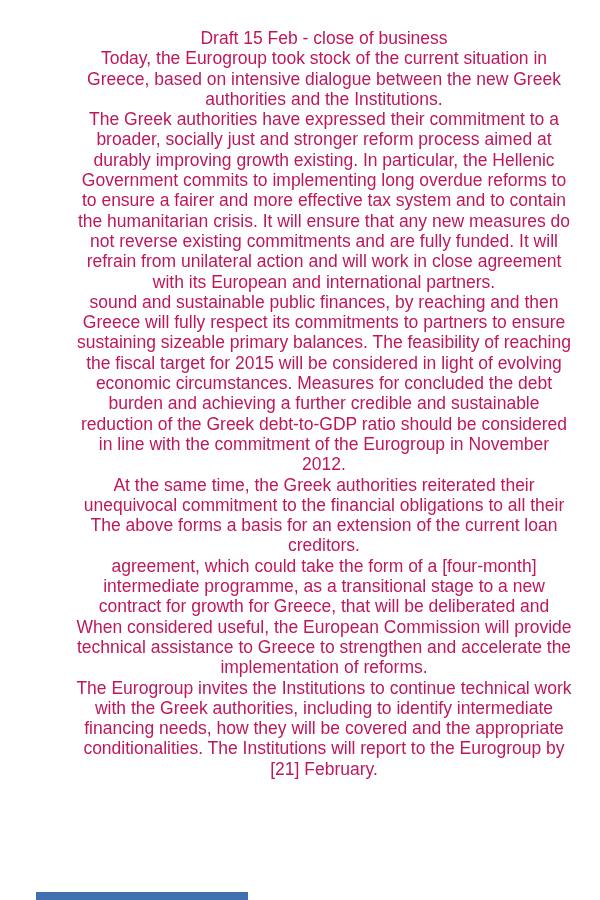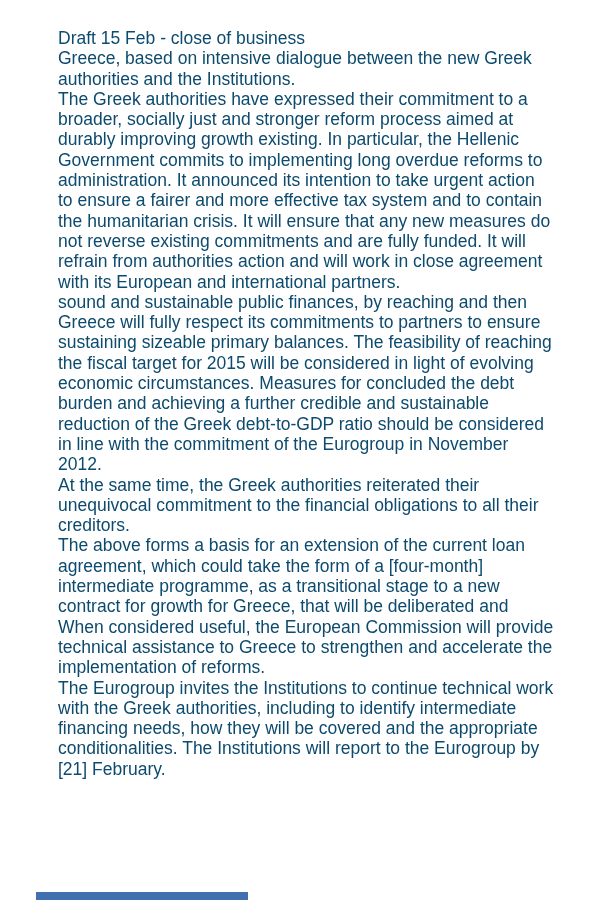--- a/index.html
+++ b/index.html
@@ -39,47 +39,47 @@
     bottom: 0;
     width: 212px;
     height: 8px;
     background: #4070b0; 
   }
 </style>
 </head>
 <body>
 
 <div class="page">
-  <div class="text-block" style="color: #0c4a6e;">
+  <div class="text-block" style="color: #be185d; text-align: center;">
       <div class="line">Draft 15 Feb - close of business</div>
+      <div class="line">Today, the Eurogroup took stock of the current situation in</div>
       <div class="line">Greece, based on intensive dialogue between the new Greek</div>
       <div class="line">authorities and the Institutions.</div>
       <div class="line">The Greek authorities have expressed their commitment to a</div>
       <div class="line">broader, socially just and stronger reform process aimed at</div>
       <div class="line">durably improving growth existing. In particular, the Hellenic</div>
       <div class="line">Government commits to implementing long overdue reforms to</div>
-      <div class="line">administration. It announced its intention to take urgent action</div>
       <div class="line">to ensure a fairer and more effective tax system and to contain</div>
       <div class="line">the humanitarian crisis. It will ensure that any new measures do</div>
       <div class="line">not reverse existing commitments and are fully funded. It will</div>
-      <div class="line">refrain from authorities action and will work in close agreement</div>
+      <div class="line">refrain from unilateral action and will work in close agreement</div>
       <div class="line">with its European and international partners.</div>
       <div class="line">sound and sustainable public finances, by reaching and then</div>
       <div class="line">Greece will fully respect its commitments to partners to ensure</div>
       <div class="line">sustaining sizeable primary balances. The feasibility of reaching</div>
       <div class="line">the fiscal target for 2015 will be considered in light of evolving</div>
       <div class="line">economic circumstances. Measures for concluded the debt</div>
       <div class="line">burden and achieving a further credible and sustainable</div>
       <div class="line">reduction of the Greek debt-to-GDP ratio should be considered</div>
       <div class="line">in line with the commitment of the Eurogroup in November</div>
       <div class="line">2012.</div>
       <div class="line">At the same time, the Greek authorities reiterated their</div>
       <div class="line">unequivocal commitment to the financial obligations to all their</div>
+      <div class="line">The above forms a basis for an extension of the current loan</div>
       <div class="line">creditors.</div>
-      <div class="line">The above forms a basis for an extension of the current loan</div>
       <div class="line">agreement, which could take the form of a [four-month]</div>
       <div class="line">intermediate programme, as a transitional stage to a new</div>
       <div class="line">contract for growth for Greece, that will be deliberated and</div>
       <div class="line">When considered useful, the European Commission will provide</div>
       <div class="line">technical assistance to Greece to strengthen and accelerate the</div>
       <div class="line">implementation of reforms.</div>
       <div class="line">The Eurogroup invites the Institutions to continue technical work</div>
       <div class="line">with the Greek authorities, including to identify intermediate</div>
       <div class="line">financing needs, how they will be covered and the appropriate</div>
       <div class="line">conditionalities. The Institutions will report to the Eurogroup by</div>

